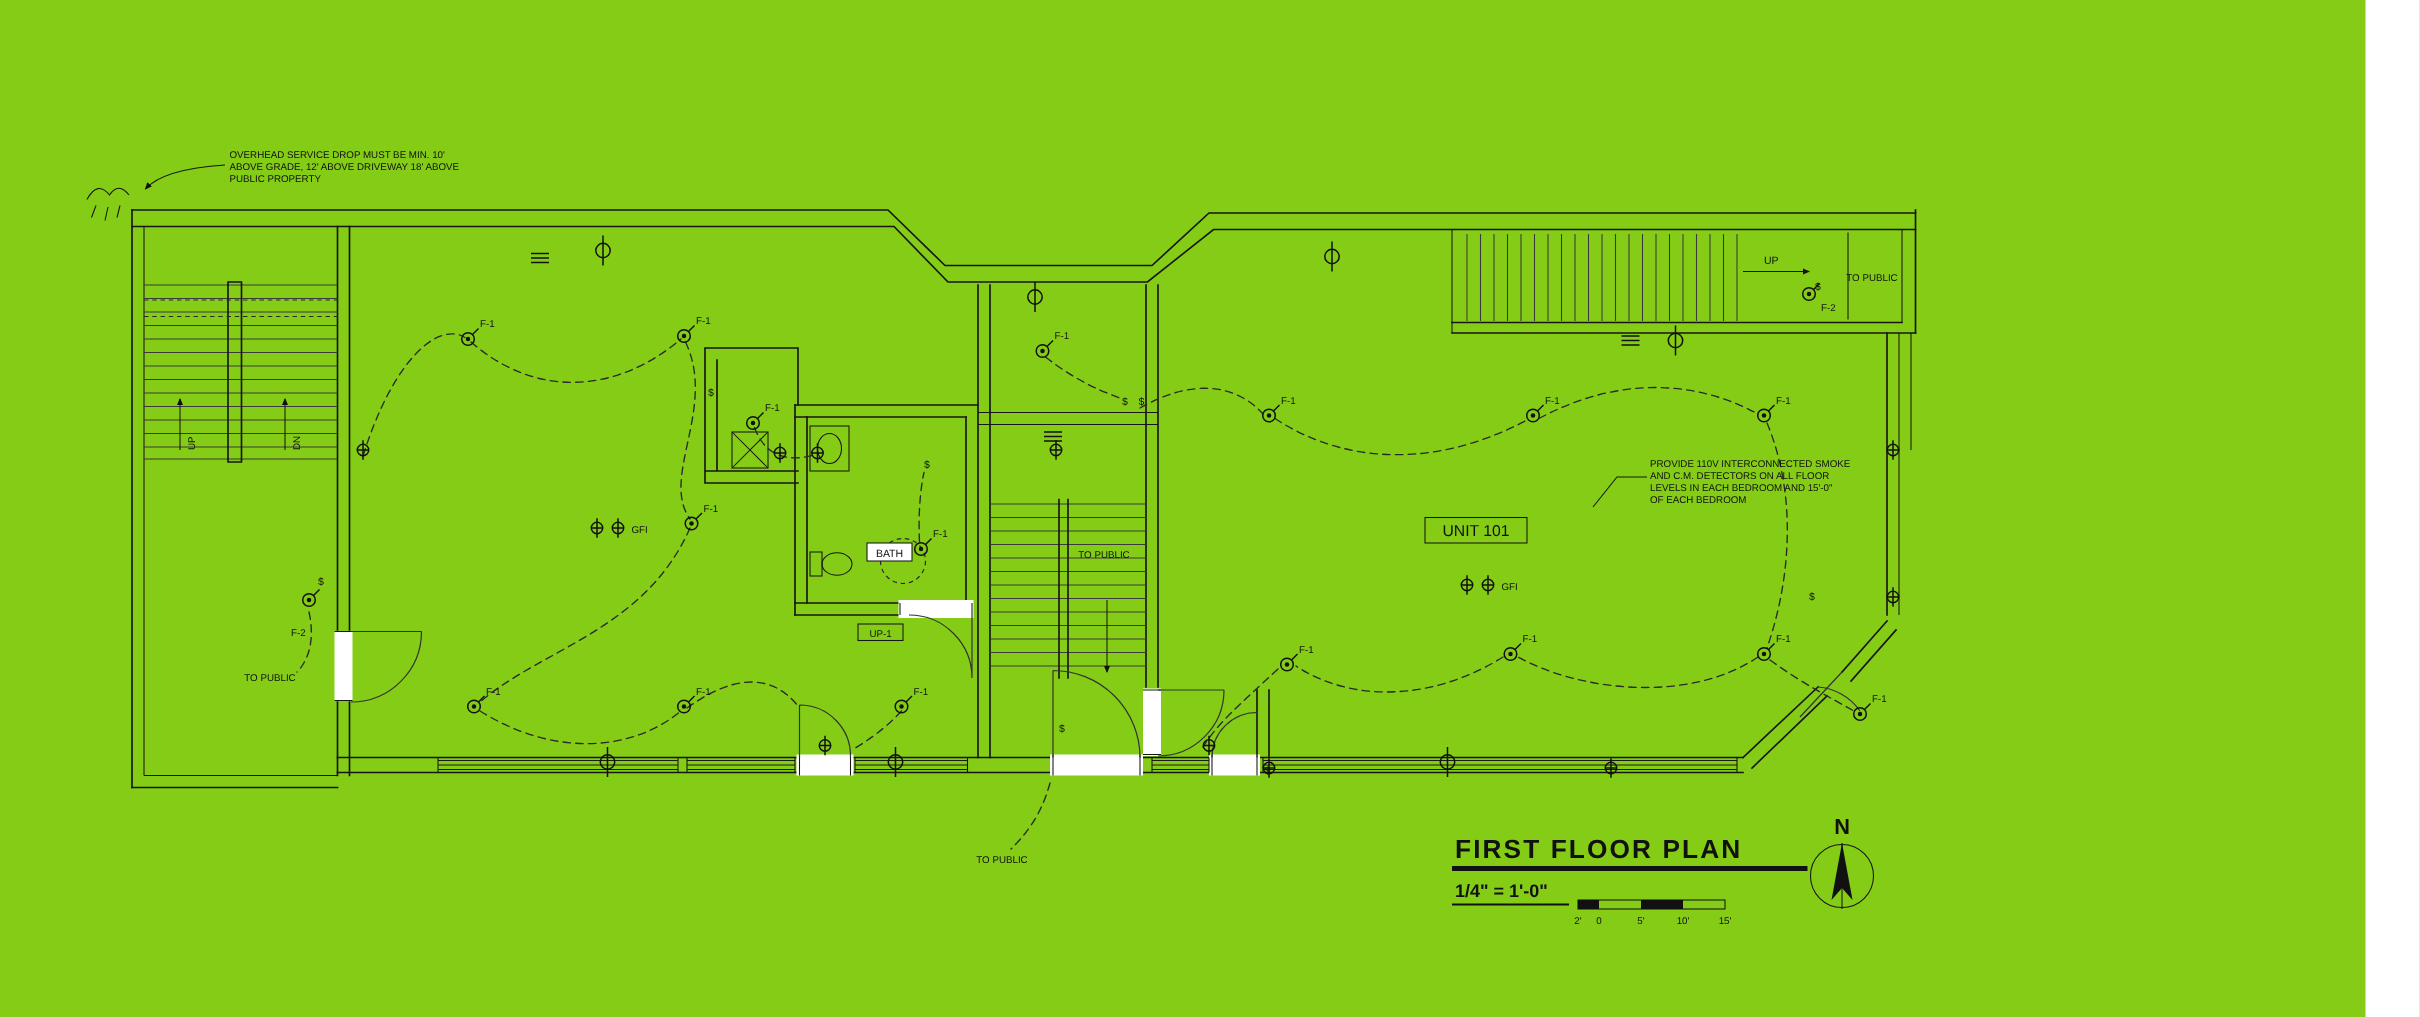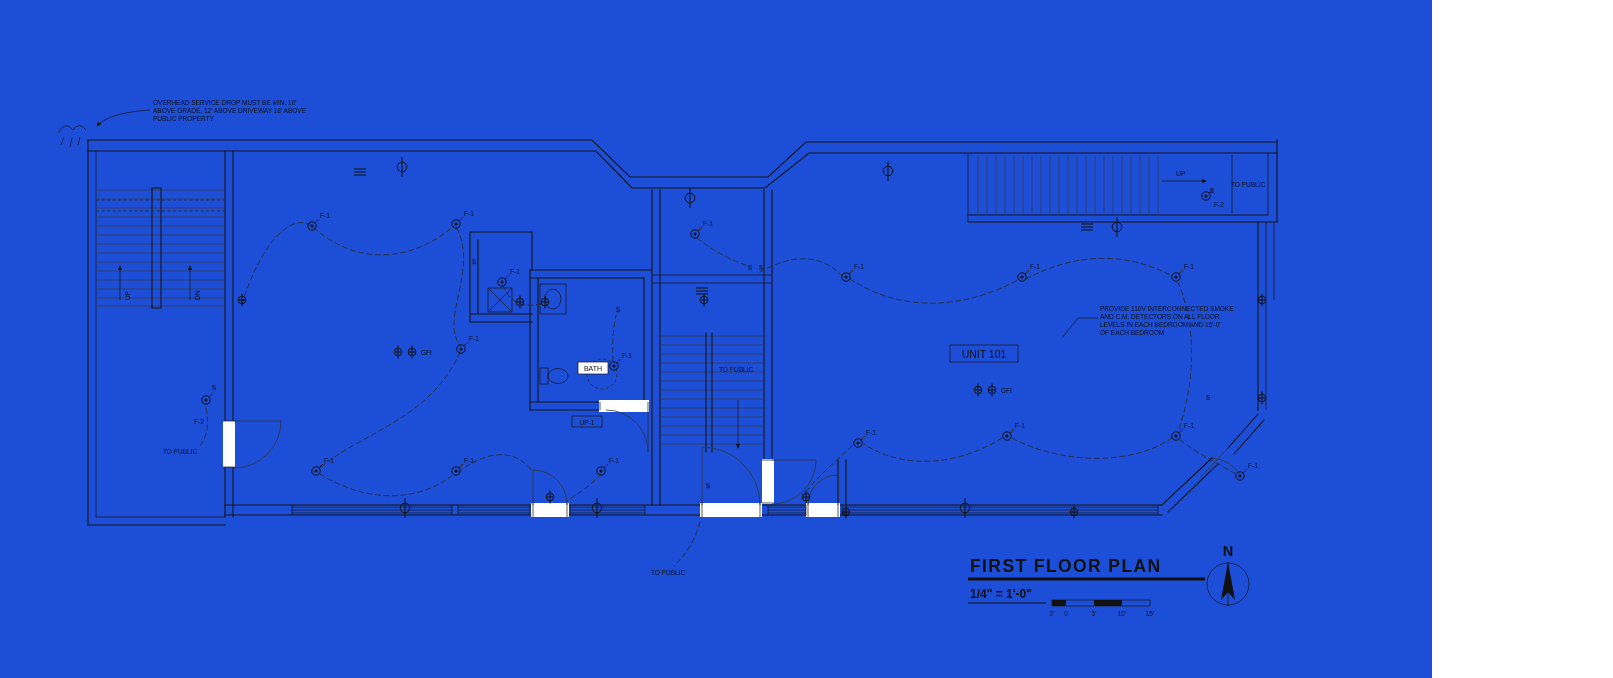--- a/index.html
+++ b/index.html
@@ -1,16 +1,16 @@
 <!DOCTYPE html>
 <html><head>
 <meta charset="utf-8">
 <style>
   html,body { margin:0; padding:0; background:#ffffff; }
-  .sheet { position:relative; width:1432px; height:678px; background:#1d4ed8; overflow:hidden; }
+  .sheet { position:relative; width:1577px; height:678px; background:#84cc16; overflow:hidden; }
   svg { position:absolute; left:0; top:0; }
   .w    { stroke:#161616; stroke-width:1.1; fill:none; stroke-linecap:square; }
   .wt   { stroke:#161616; stroke-width:0.7; fill:none; }
   .win  { stroke:#161616; stroke-width:0.65; fill:none; }
   .tread{ stroke:#3a3a3a; stroke-width:0.7; fill:none; }
   .dash { stroke:#2a2a2a; stroke-width:0.9; fill:none; stroke-dasharray:5 3.5; stroke-linecap:round; }
   .dashf{ stroke:#2a2a2a; stroke-width:0.8; fill:none; stroke-dasharray:3 2.5; }
   .arc  { stroke:#333333; stroke-width:0.8; fill:none; }
   .sym  { stroke:#111111; stroke-width:1; fill:none; }
   .fillb{ fill:#111111; stroke:none; }

